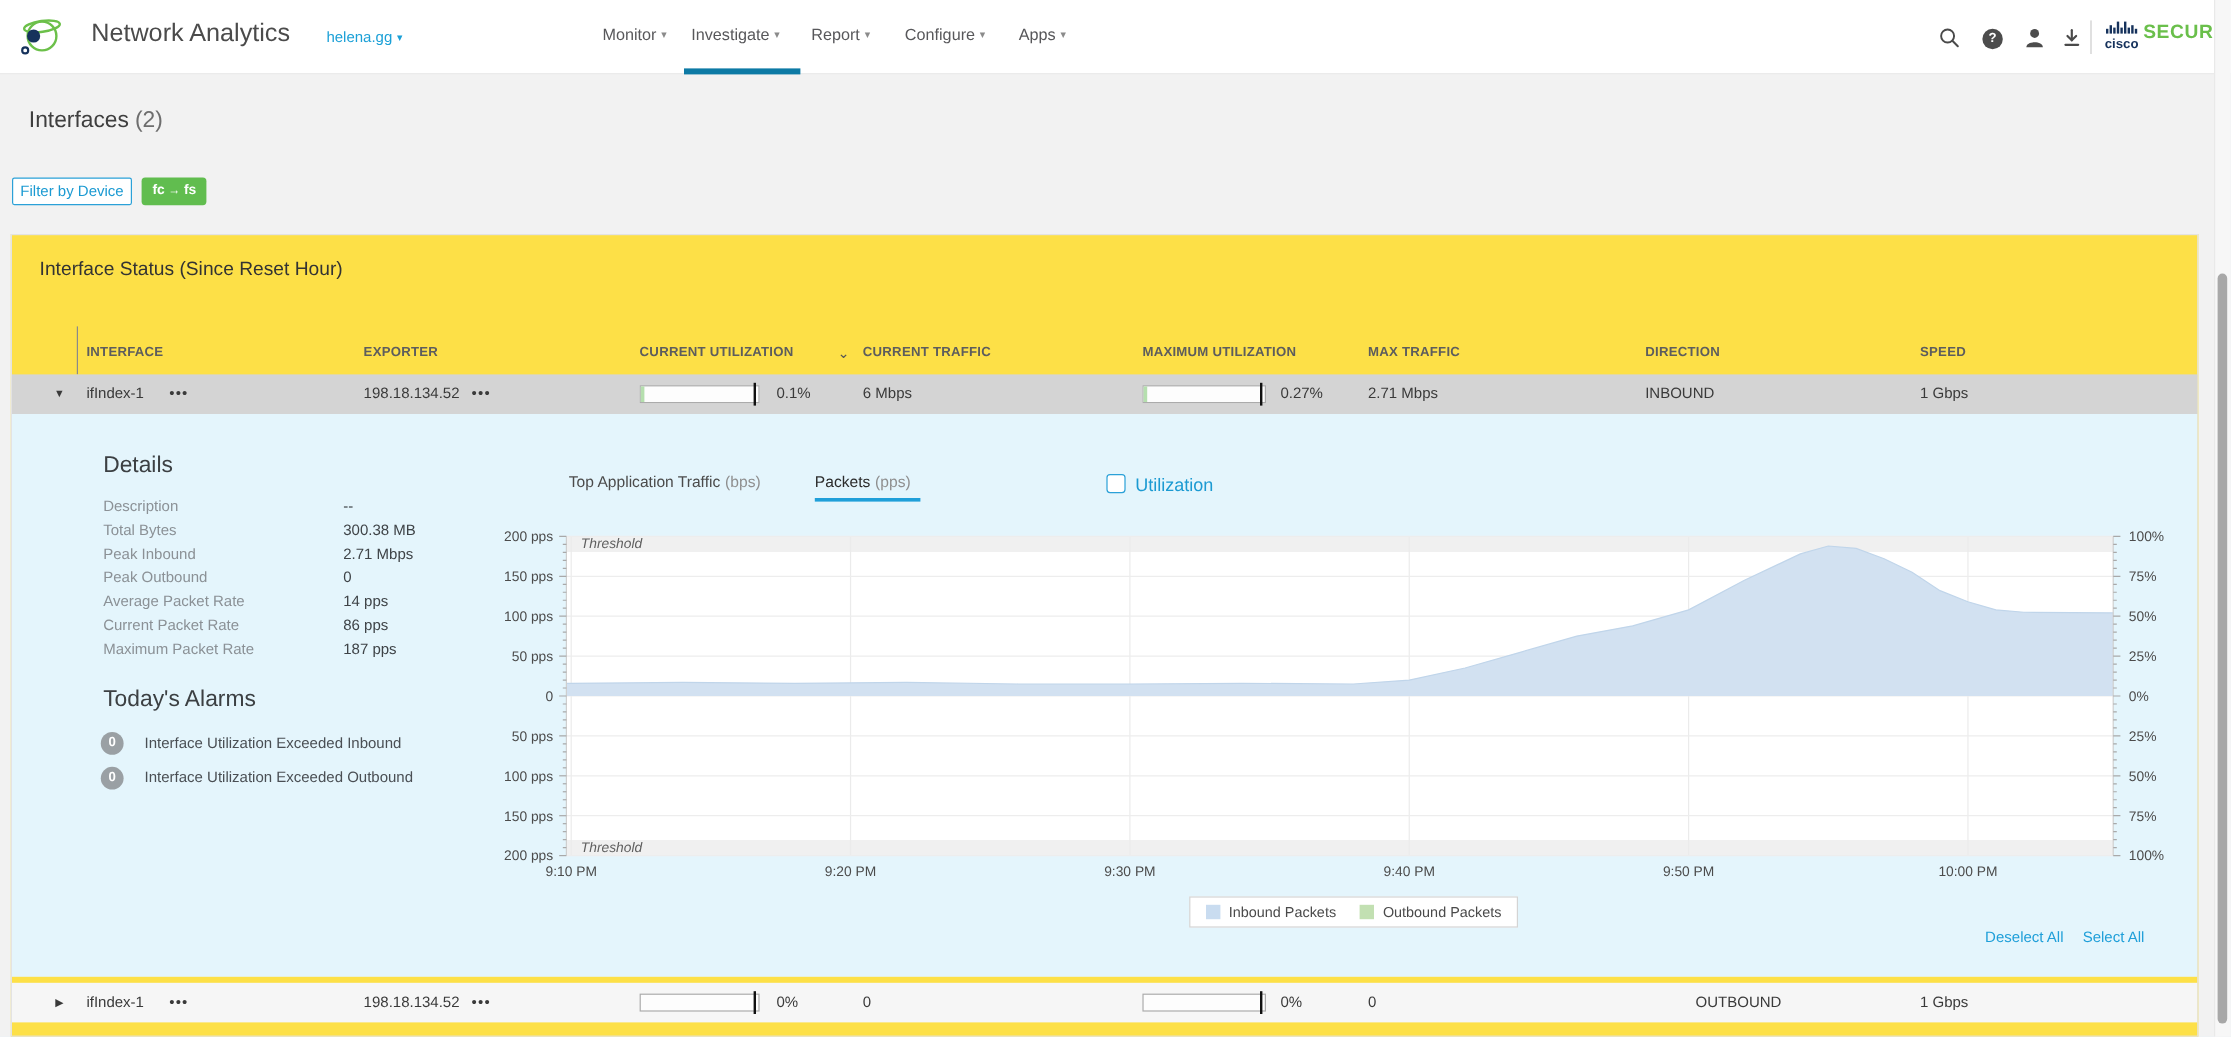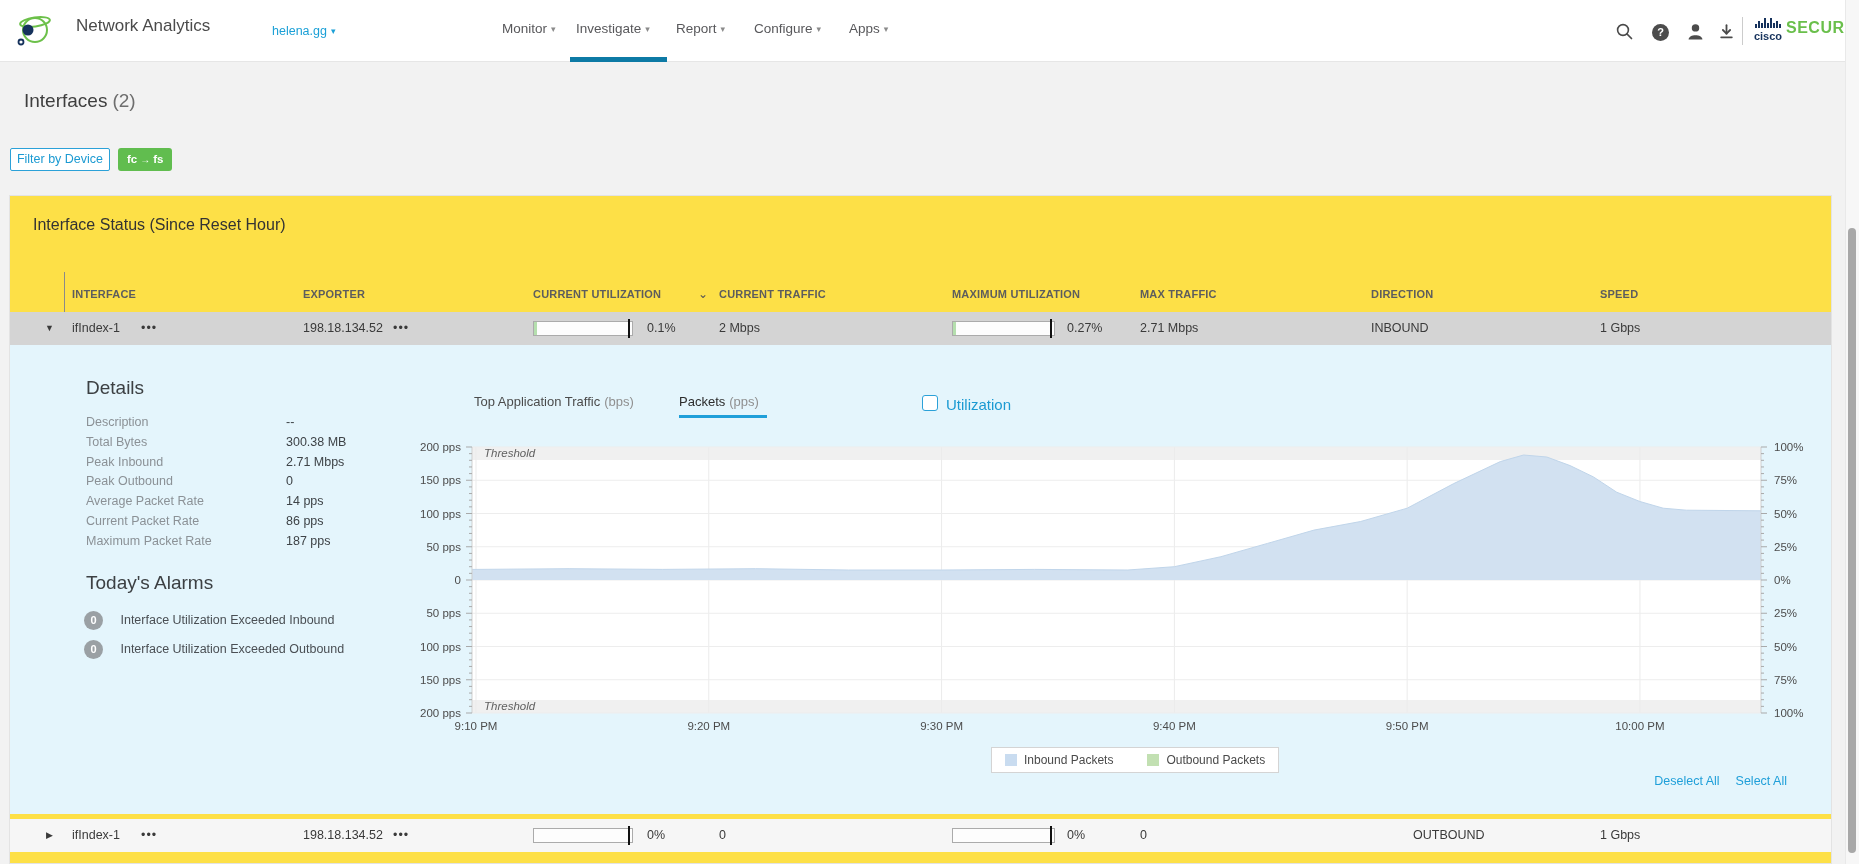--- a/index.html
+++ b/index.html
@@ -2,21 +2,21 @@
 <html><head>
 <meta charset="utf-8">
 <style>
   * { margin:0; padding:0; box-sizing:border-box; }
   html,body { width:1859px; height:864px; overflow:hidden; }
   body { font-family:"Liberation Sans", sans-serif; background:#f2f2f2; position:relative; color:#3f3f3f; }
   .abs { position:absolute; }
 
   
   .app-header { position:absolute; left:0; top:0; width:1859px; height:62px; background:#ffffff; border-bottom:1px solid #e6e6e6; }
-  .app-title { position:absolute; left:76px; top:16px; font-size:17px; color:#4b4b4b; font-weight:400; }
+  .app-title { position:absolute; left:76px; top:16px; font-size:21px; color:#4b4b4b; font-weight:400; }
   .account { position:absolute; left:272px; top:24px; font-size:12.5px; color:#1ba0d7; cursor:pointer; }
   .account .caret, .nav-item .caret { font-size:9px; color:#1ba0d7; margin-left:4px; vertical-align:1px; }
   .nav-item { position:absolute; top:21px; font-size:13.5px; color:#58585b; cursor:pointer; }
   .nav-item .caret { color:#8b8b8b; }
   .nav-underline { position:absolute; top:57px; height:5px; background:#0d7aa5; }
   .hdr-icon { position:absolute; top:23px; cursor:pointer; }
   .help-circle { position:absolute; top:24px; width:17px; height:17px; border-radius:50%; background:#4c4c4c; color:#fff; font-size:11px; font-weight:bold; text-align:center; line-height:17px; cursor:pointer; }
   .hdr-divider { position:absolute; left:1742px; top:17px; width:1px; height:28px; background:#cccccc; }
   .secure-text { position:absolute; left:1786px; top:19px; font-size:16px; font-weight:bold; color:#6abf4b; letter-spacing:0.5px; }
 
@@ -61,21 +61,21 @@
   .tab-underline { position:absolute; left:669px; top:70px; width:88px; height:3px; background:#1f9fd9; }
   .util-checkbox { position:absolute; left:912px; top:50px; width:16px; height:16px; border:1.5px solid #2ba1d8; border-radius:3px; background:#fff; cursor:pointer; }
   .util-label { position:absolute; left:936px; top:51px; font-size:15px; color:#1b9ad2; cursor:pointer; }
   .time-select { position:absolute; left:1344px; top:42px; width:397px; height:29px; background:#fff; border:1px solid #b7b7b7; border-radius:4px; cursor:pointer; }
   .time-select .ts-text { position:absolute; left:28px; top:0; line-height:27px; font-size:13px; color:#3f3f3f; }
 
   #chart-svg { position:absolute; left:0; top:95px; }
   .axis-label { font-family:"Liberation Sans", sans-serif; font-size:11.5px; fill:#4c4c4c; }
   .threshold-label { font-family:"Liberation Sans", sans-serif; font-style:italic; font-size:11.5px; fill:#5f5f5f; }
 
-  .legend-box { position:absolute; left:981px; top:402px; height:26px; background:#fff; border:1px solid #d4d4d4; display:inline-flex; align-items:center; gap:34px; padding:0 13px; }
+  .legend-box { position:absolute; left:981px; top:402px; height:26px; background:#fff; border:1px solid #d4d4d4; display:inline-flex; align-items:center; gap:20px; padding:0 13px; }
   .legend-item { display:inline-flex; align-items:center; gap:7px; cursor:pointer; }
   .legend-swatch { width:12px; height:12px; display:inline-block; }
   .legend-text { font-size:12px; color:#4a4a4a; }
   .select-links { position:absolute; right:46px; top:429px; display:flex; gap:16px; font-size:12.5px; color:#1f9fd9; }
   .select-links span { cursor:pointer; }
 
   
   .scrollbar-track { position:absolute; left:1845px; top:0; width:14px; height:864px; background:#f7f7f7; border-left:1px solid #e9e9e9; }
   .scrollbar-thumb { position:absolute; left:1848px; top:228px; width:8px; height:625px; background:#a8a8a8; border-radius:4px; cursor:pointer; }
 </style>
@@ -157,21 +157,21 @@
     <span class="row-caret">▼</span>
     <span class="cell" style="left:62px;">ifIndex-1</span>
     <span class="cell menu-dots" style="left:131px;">•••</span>
     <span class="cell" style="left:293px;">198.18.134.52</span>
     <span class="cell menu-dots" style="left:383px;">•••</span>
     <div class="pbar" style="left:523px;width:100px;">
       <div class="fill" style="width:3px;"></div>
         <div class="marker" style="left:94px;"></div>
     </div>
     <span class="cell" style="left:637px;">0.1%</span>
-    <span class="cell" style="left:709px;">2 Mbps</span>
+    <span class="cell" style="left:709px;">6 Mbps</span>
     <div class="pbar" style="left:942px;width:103px;">
       <div class="fill" style="width:3px;"></div>
         <div class="marker" style="left:97px;"></div>
     </div>
     <span class="cell" style="left:1057px;">0.27%</span>
     <span class="cell" style="left:1130px;">2.71 Mbps</span>
     <span class="cell" style="left:1361px;">INBOUND</span>
     <span class="cell" style="left:1590px;">1 Gbps</span>
   </div>
 

